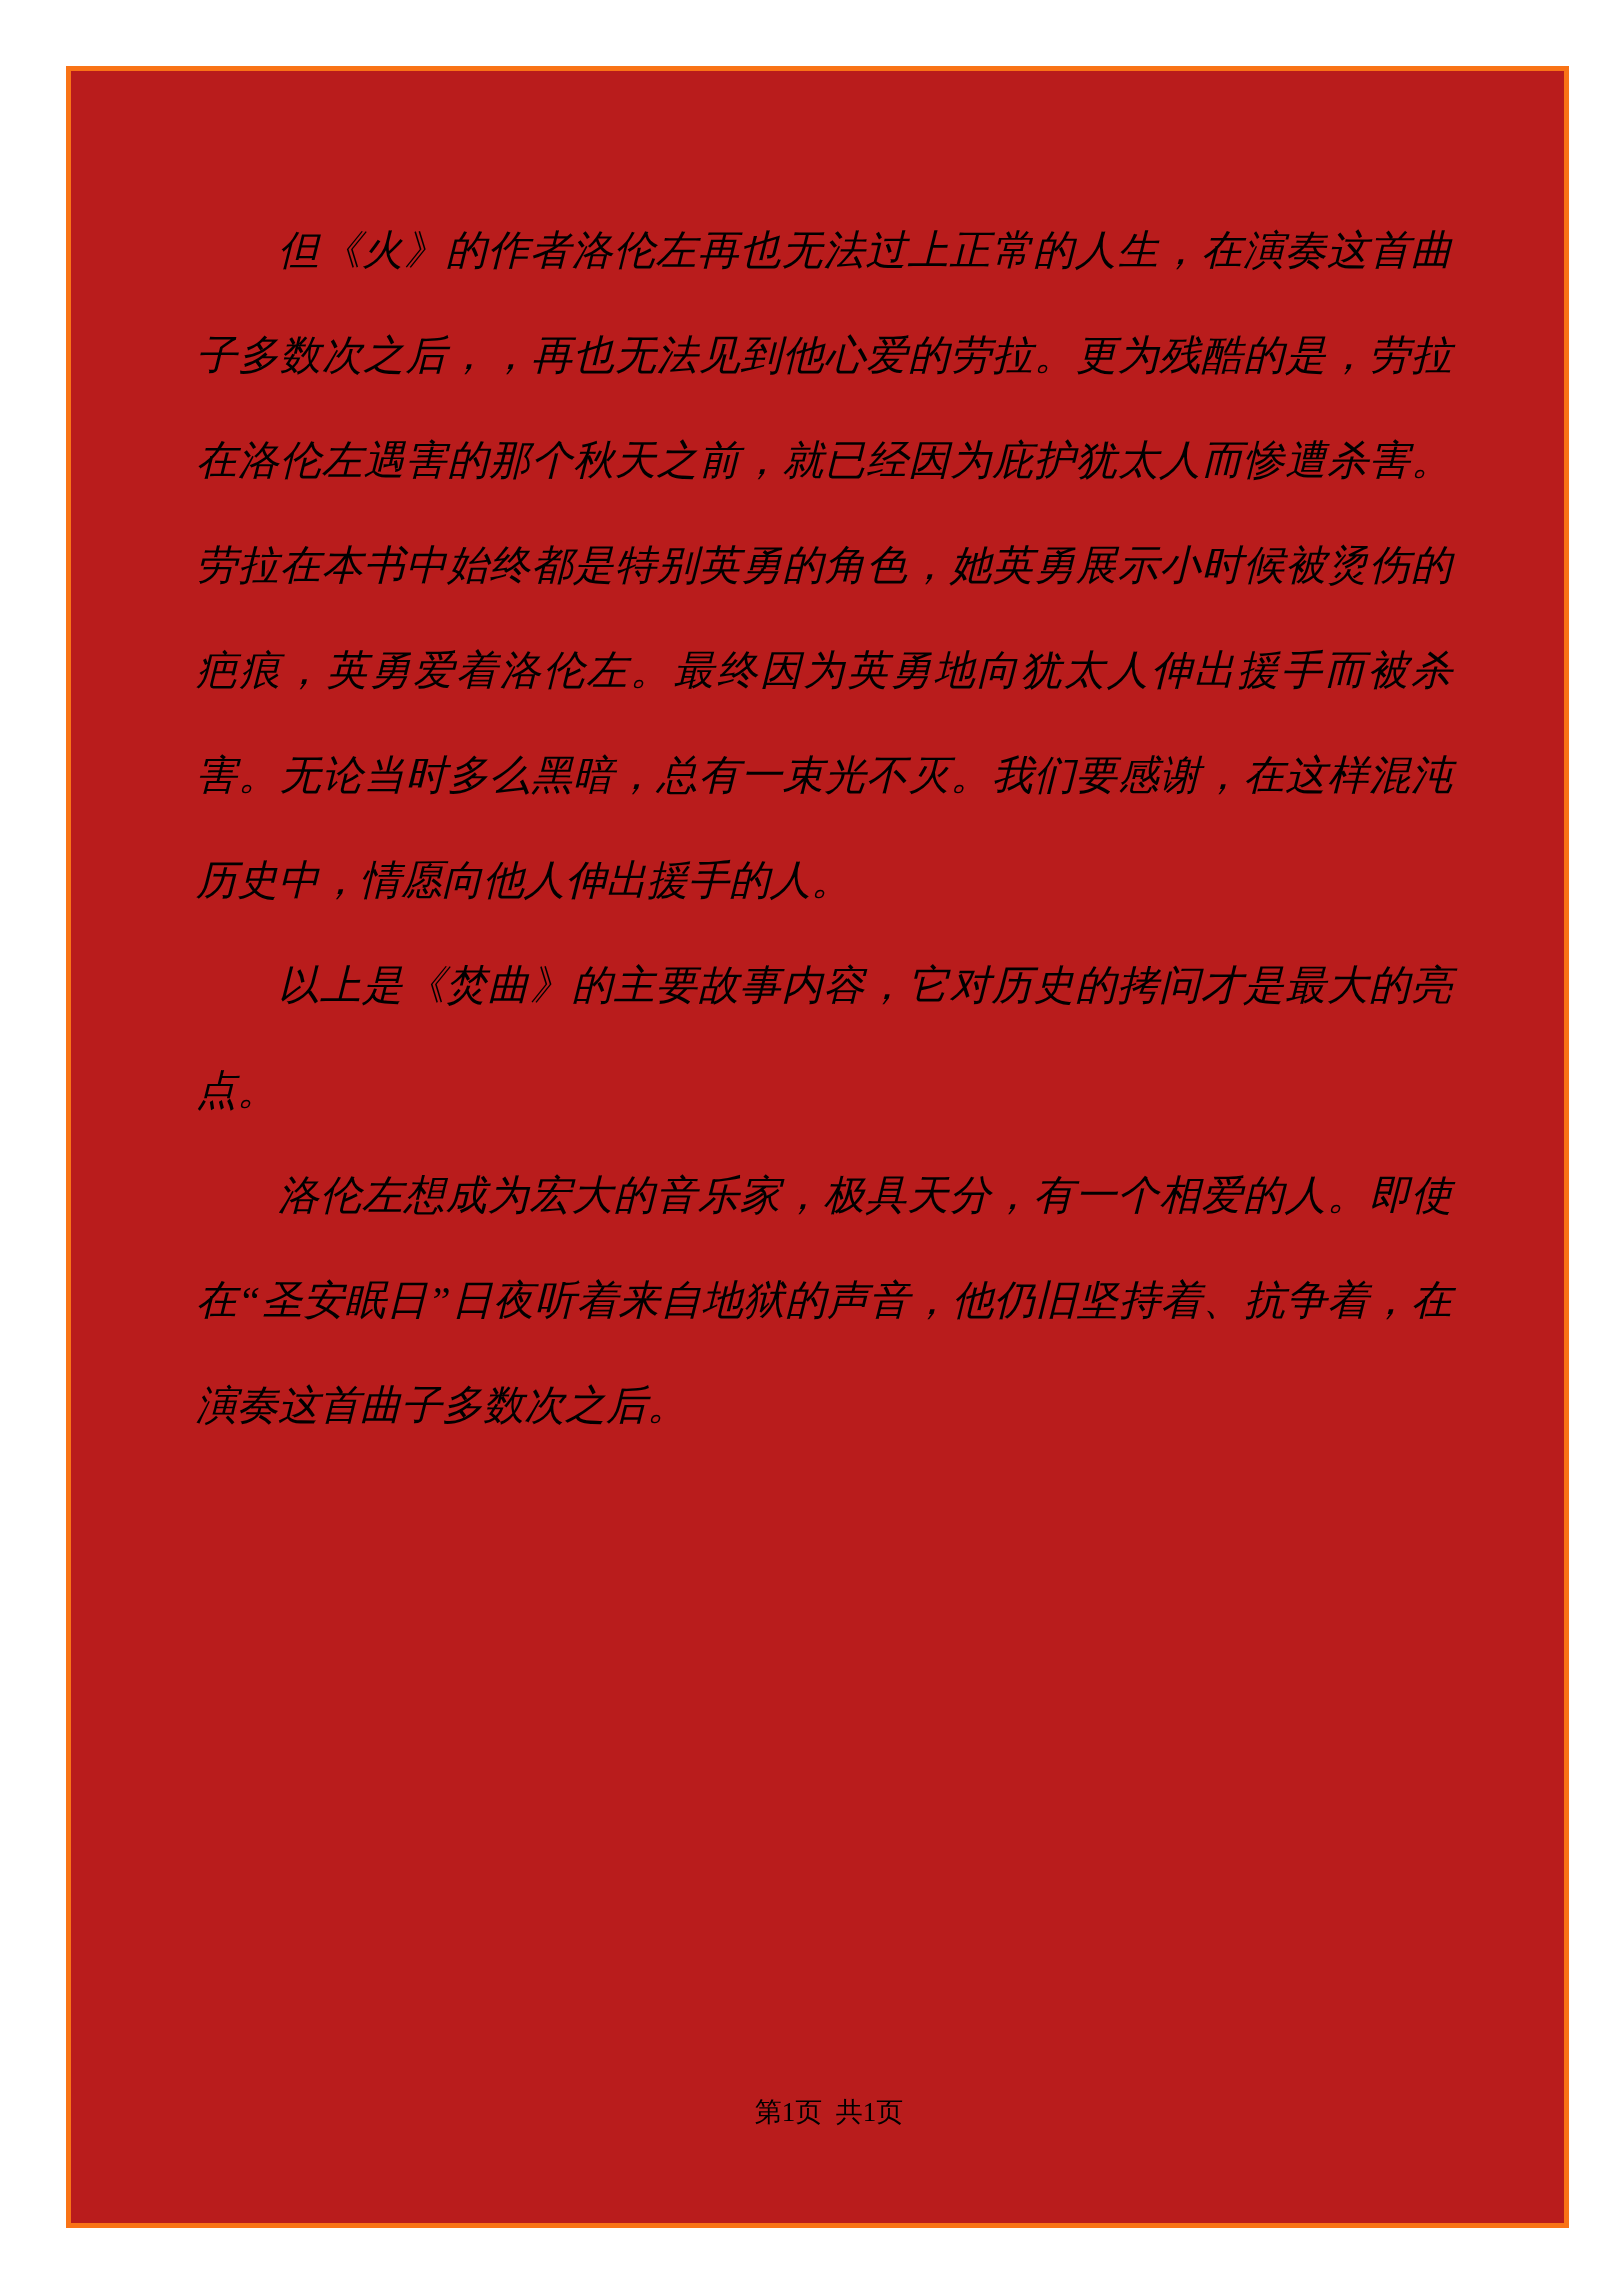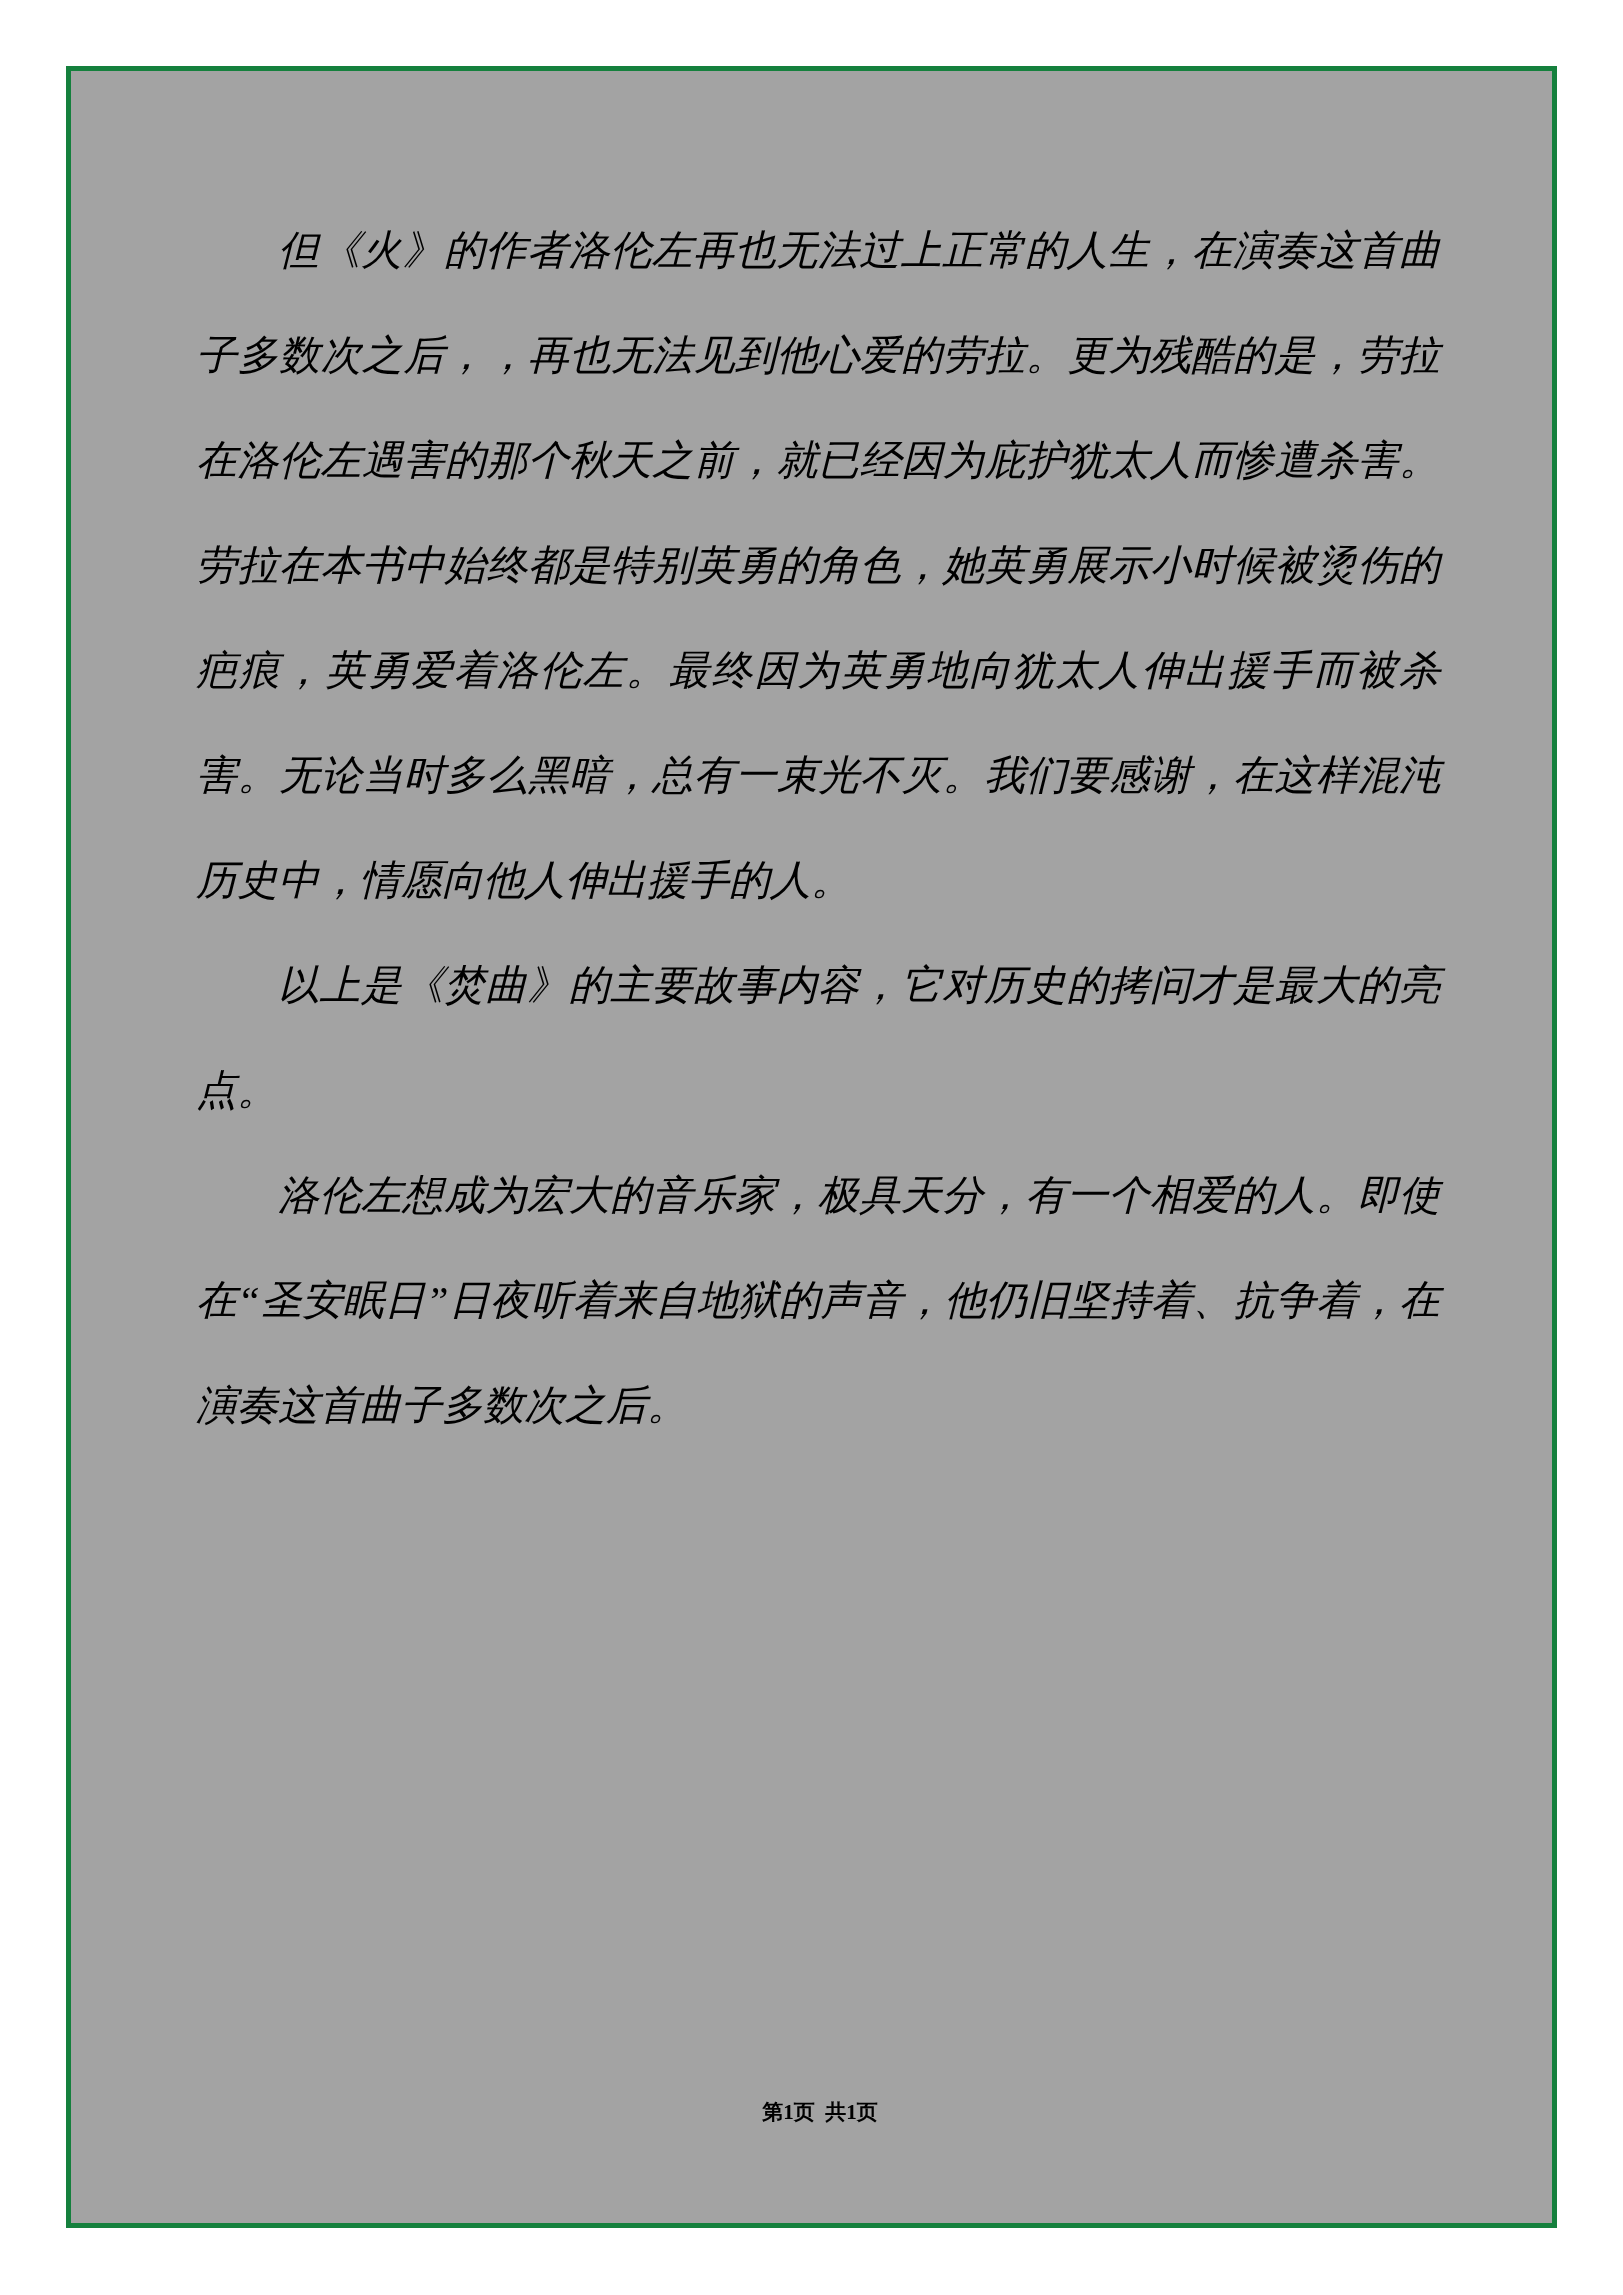--- a/index.html
+++ b/index.html
@@ -13,22 +13,23 @@
     position: relative;
     font-family: "Liberation Serif", serif;
     color: #000000;
   }
   .page-frame {
     position: absolute;
     left: 66px;
     top: 66px;
     width: 1481px;   
     height: 2152px;  
-    border: 5px solid #15803d;
-    background: #a3a3a3;
+    border: 5px solid #f97316;
+    background: #b91c1c;
+    padding-left: 12px;
   }
   .doc-body {
     position: absolute;
     left: 0;
     top: 0;
     right: 0;
     padding: 127px 112px 0 125px;
   }
   .para {
     margin: 0;
@@ -40,25 +41,24 @@
     word-break: break-all;
     overflow-wrap: anywhere;
     letter-spacing: 0;
   }
   .page-footer {
     position: absolute;
     left: 0;
     right: 4px;
     bottom: 64px;
     text-align: center;
-    font-size: 21px;
+    font-size: 27px;
     line-height: 31px;
     font-style: normal;
     white-space: pre;
-    font-weight: bold;
   }
 </style>
 </head>
 <body>
 
 <div class="page-frame">
   <div class="doc-body">
     <p class="para">但《火》的作者洛伦左再也无法过上正常的人生，在演奏这首曲子多数次之后，，再也无法见到他心爱的劳拉。更为残酷的是，劳拉在洛伦左遇害的那个秋天之前，就已经因为庇护犹太人而惨遭杀害。劳拉在本书中始终都是特别英勇的角色，她英勇展示小时候被烫伤的疤痕，英勇爱着洛伦左。最终因为英勇地向犹太人伸出援手而被杀害。无论当时多么黑暗，总有一束光不灭。我们要感谢，在这样混沌历史中，情愿向他人伸出援手的人。</p>
     <p class="para">以上是《焚曲》的主要故事内容，它对历史的拷问才是最大的亮点。</p>
     <p class="para">洛伦左想成为宏大的音乐家，极具天分，有一个相爱的人。即使在“圣安眠日”日夜听着来自地狱的声音，他仍旧坚持着、抗争着，在演奏这首曲子多数次之后。</p>

